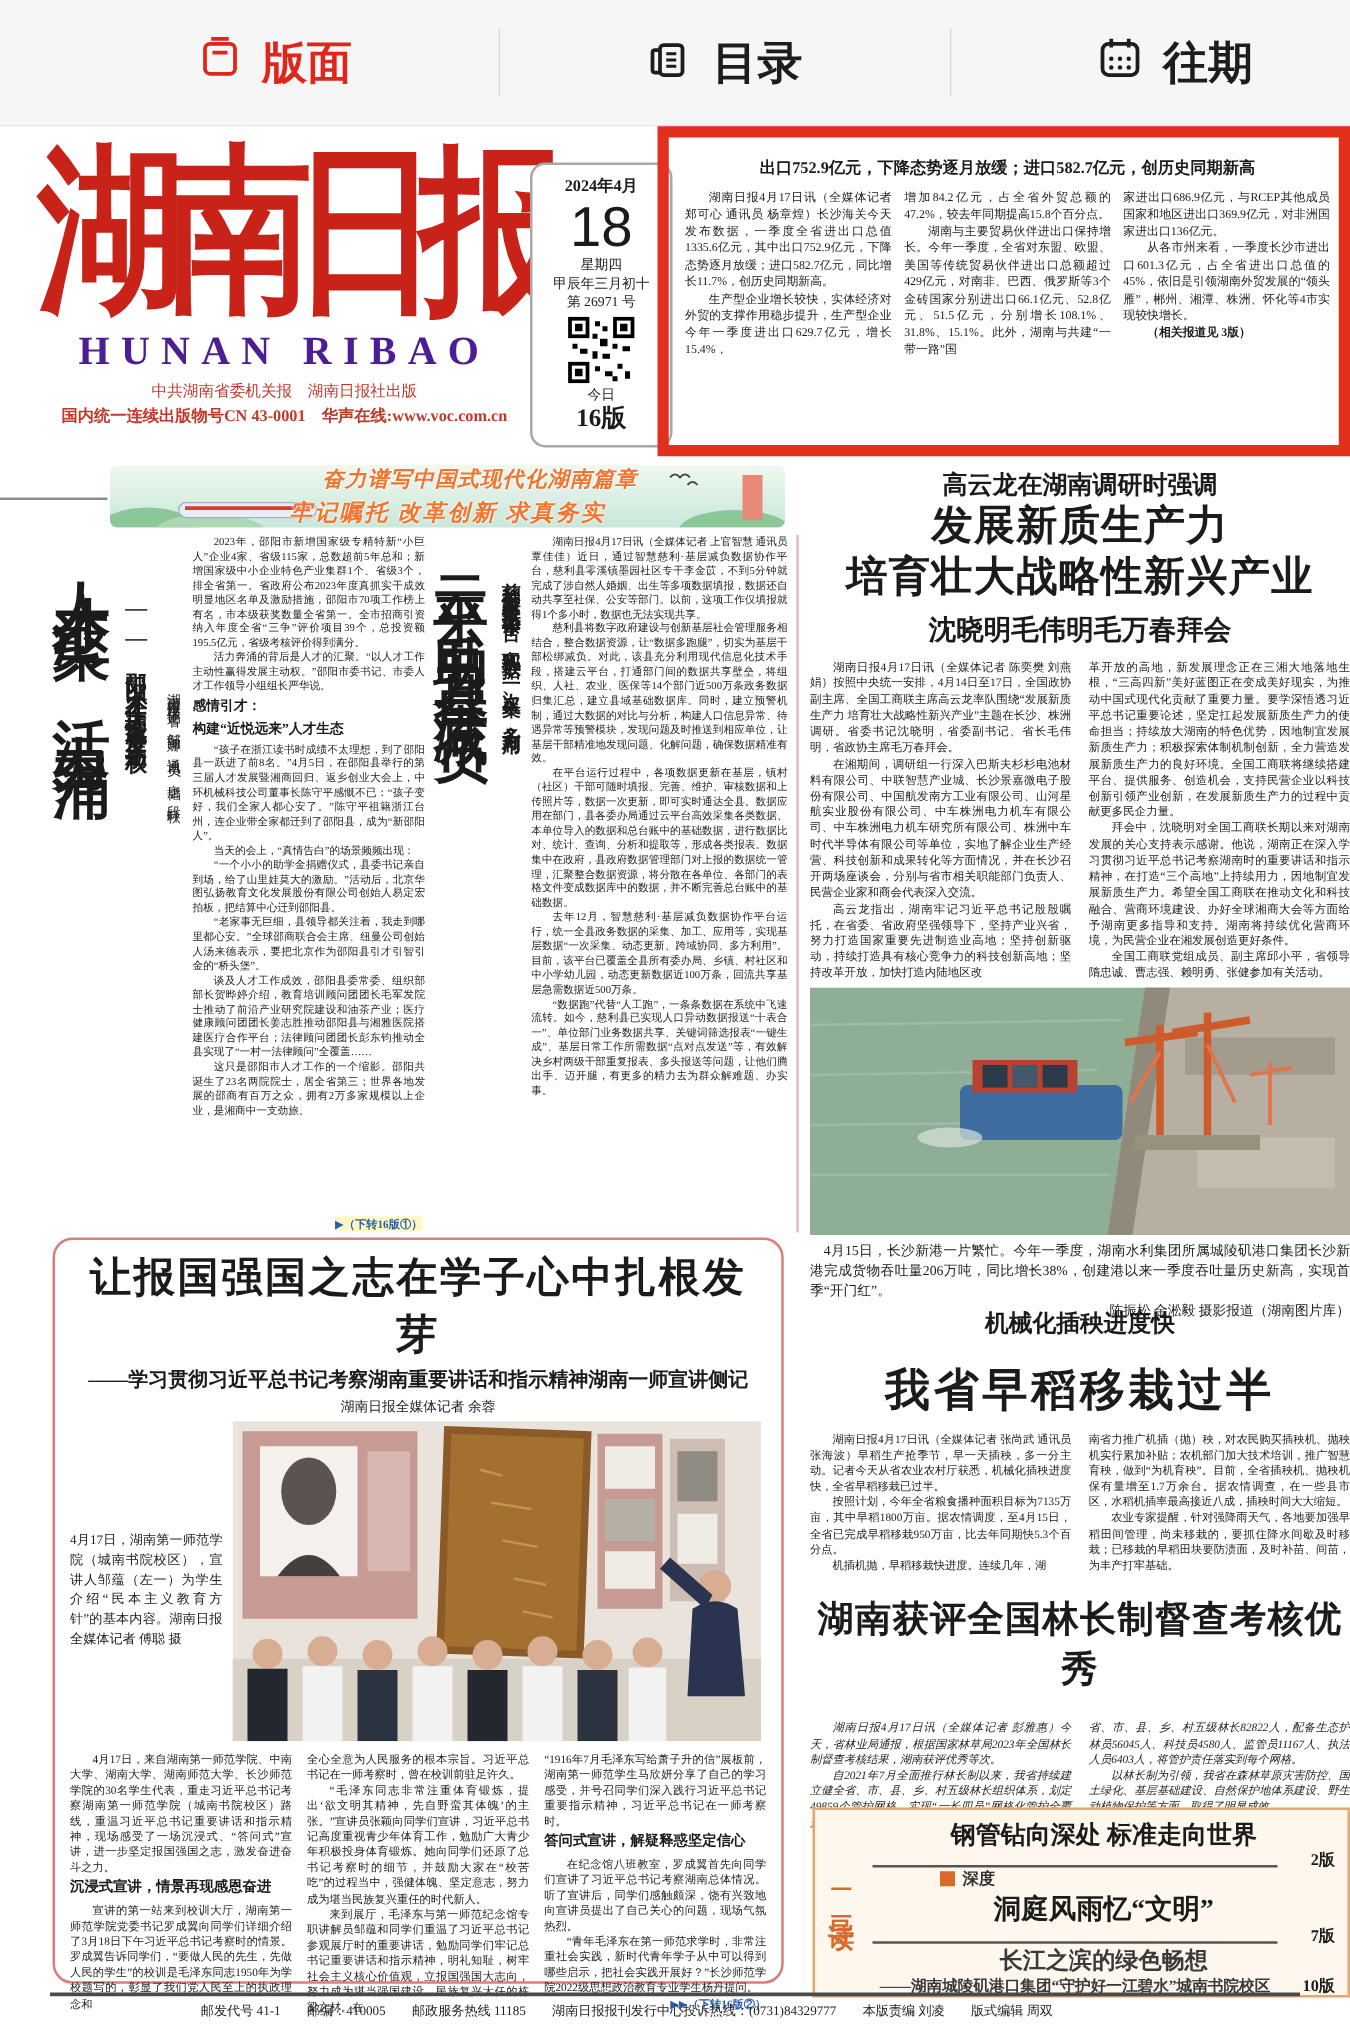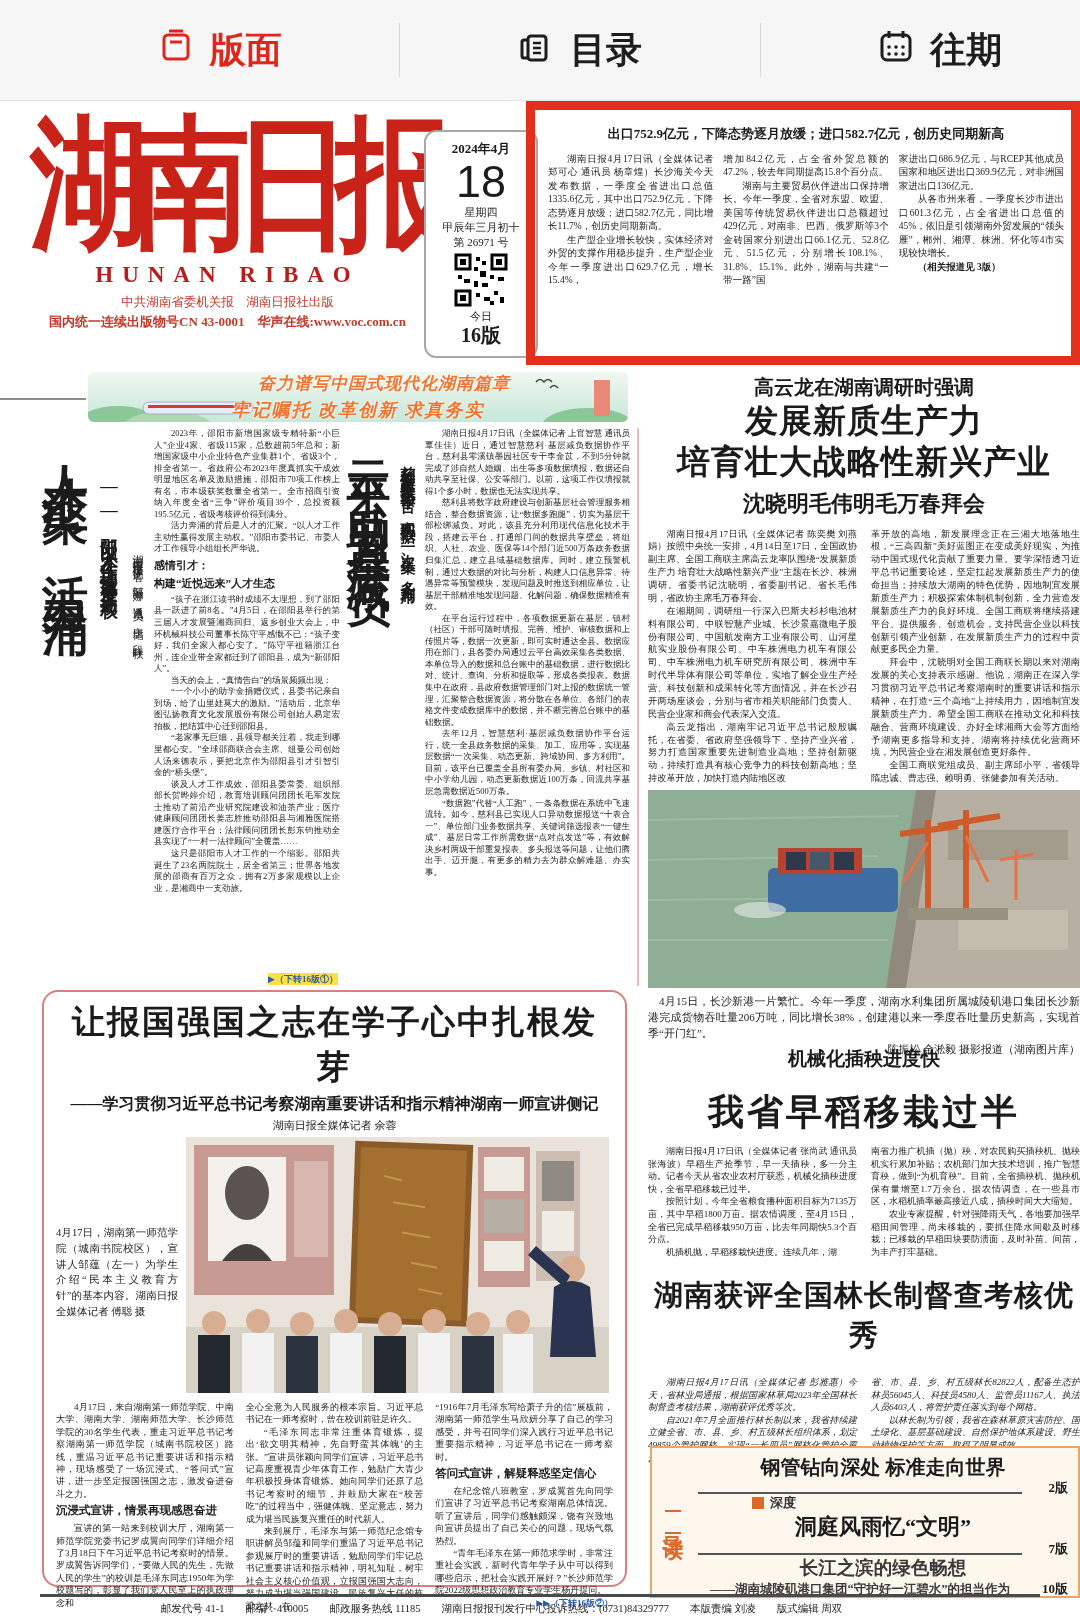--- a/index.html
+++ b/index.html
@@ -10,21 +10,21 @@
           border-bottom:1px solid #e3e3e3;display:flex;align-items:center;
           font-family:"Liberation Sans","DejaVu Sans",sans-serif;padding-left:40px;}
   .tab{flex:1;display:flex;align-items:center;justify-content:center;gap:16px;
        font-size:36px;font-weight:bold;color:#1d1d1d;cursor:pointer;}
   .tab.active{color:#e0251b;}
   .appbar-divider{width:1px;height:54px;background:#d8d8d8;}
   
   .masthead{position:absolute;left:30px;top:110px;width:395px;height:252px;text-align:center;}
   .mh-title{font-size:118px;font-weight:bold;color:#c92319;line-height:1.05;
             letter-spacing:-16px;transform:scaleY(1.22);transform-origin:top center;white-space:nowrap;}
-  .mh-latin{margin-top:28px;font-size:23px;font-weight:bold;color:#b91c1c;letter-spacing:9px;}
+  .mh-latin{margin-top:28px;font-size:32px;font-weight:bold;color:#4c1d95;letter-spacing:9px;}
   .mh-org{margin-top:6px;font-size:12.5px;color:#c0392b;}
   .mh-issn{margin-top:2px;font-size:13px;color:#c0392b;font-weight:bold;}
   .datebox{position:absolute;left:424px;top:130px;width:114px;height:228px;border:2px solid #a8a8a8;
            border-radius:12px;background:#fff;text-align:center;padding-top:8px;box-sizing:border-box;}
   .db-ym{font-size:13px;font-weight:bold;}
   .db-day{font-size:45px;line-height:1.05;font-family:"Liberation Sans","DejaVu Sans",sans-serif;}
   .db-s{font-size:11px;line-height:1.35;}
   .db-pages{font-size:20px;font-weight:bold;line-height:1.1;}
   
   .redbox{position:absolute;left:526px;top:101px;width:554px;height:264px;box-sizing:border-box;
@@ -57,21 +57,21 @@
   .cloud{position:absolute;left:346px;top:428px;width:284px;height:557px;display:flex;gap:8px;}
   .vh-big{font-weight:bold;line-height:1;}
   .talent .vh-big{font-size:46px;letter-spacing:12px;}
   .cloud .vh-big{font-size:44px;letter-spacing:15px;}
   .vh-sub{font-weight:bold;}
   .talent .vh-sub{font-size:17.5px;letter-spacing:4px;padding-top:48px;}
   .cloud .vh-sub{font-size:15px;letter-spacing:3px;padding-top:26px;}
   .vh-by{font-size:11px;letter-spacing:2px;padding-top:118px;color:#222;}
   .flow{flex:1;position:relative;font-size:8.5px;line-height:1.36;overflow:hidden;}
   .flow .subhd{font-size:11px;}
-  .talent-jump{position:absolute;right:2px;bottom:0;background:#fde047;font-size:9px;}
+  .talent-jump{position:absolute;right:2px;bottom:0;background:#fef9c3;font-size:9px;}
   
   .gao{position:absolute;left:648px;top:374px;width:432px;}
   .gao .kicker{font-size:20px;font-weight:bold;text-align:center;}
   .gao .h{font-size:33px;font-weight:bold;text-align:center;line-height:1.25;letter-spacing:1px;}
   .gao .deck{font-size:22px;font-weight:bold;text-align:center;margin-top:5px;}
   .gao .body{margin-top:9px;display:flex;gap:14px;height:258px;overflow:hidden;
              font-size:9.2px;line-height:1.4;}
   .gao .body .col{flex:1;}
   
   .portphoto{position:absolute;left:648px;top:790px;width:432px;height:198px;}
@@ -468,21 +468,21 @@
         <span class="sq"></span>
         <span>深度</span>
       </div>
       <div class="dd-t2">洞庭风雨忆“文明”</div>
       <div class="dd-rule">
         <span class="ln"></span>
         <span class="pg">7版</span>
       </div>
       <div class="dd-t3">长江之滨的绿色畅想</div>
       <div class="dd-row3">
-        <span class="dd-sub3">——湖南城陵矶港口集团“守护好一江碧水”的担当作为</span>
+        <span class="dd-sub3">——湖南城陵矶港口集团“守护好一江碧水”城南书院校区</span>
         <span class="pg" style="width:46px;text-align:right;font-size:13px;font-weight:bold;">10版</span>
       </div>
     </div>
   </div>
 
   <div class="footrule"></div>
   <div class="footline">邮发代号 41-1　　邮编：410005　　邮政服务热线 11185　　湖南日报报刊发行中心投诉热线：(0731)84329777　　本版责编 刘凌　　版式编辑 周双</div>
 
 </div>
 

